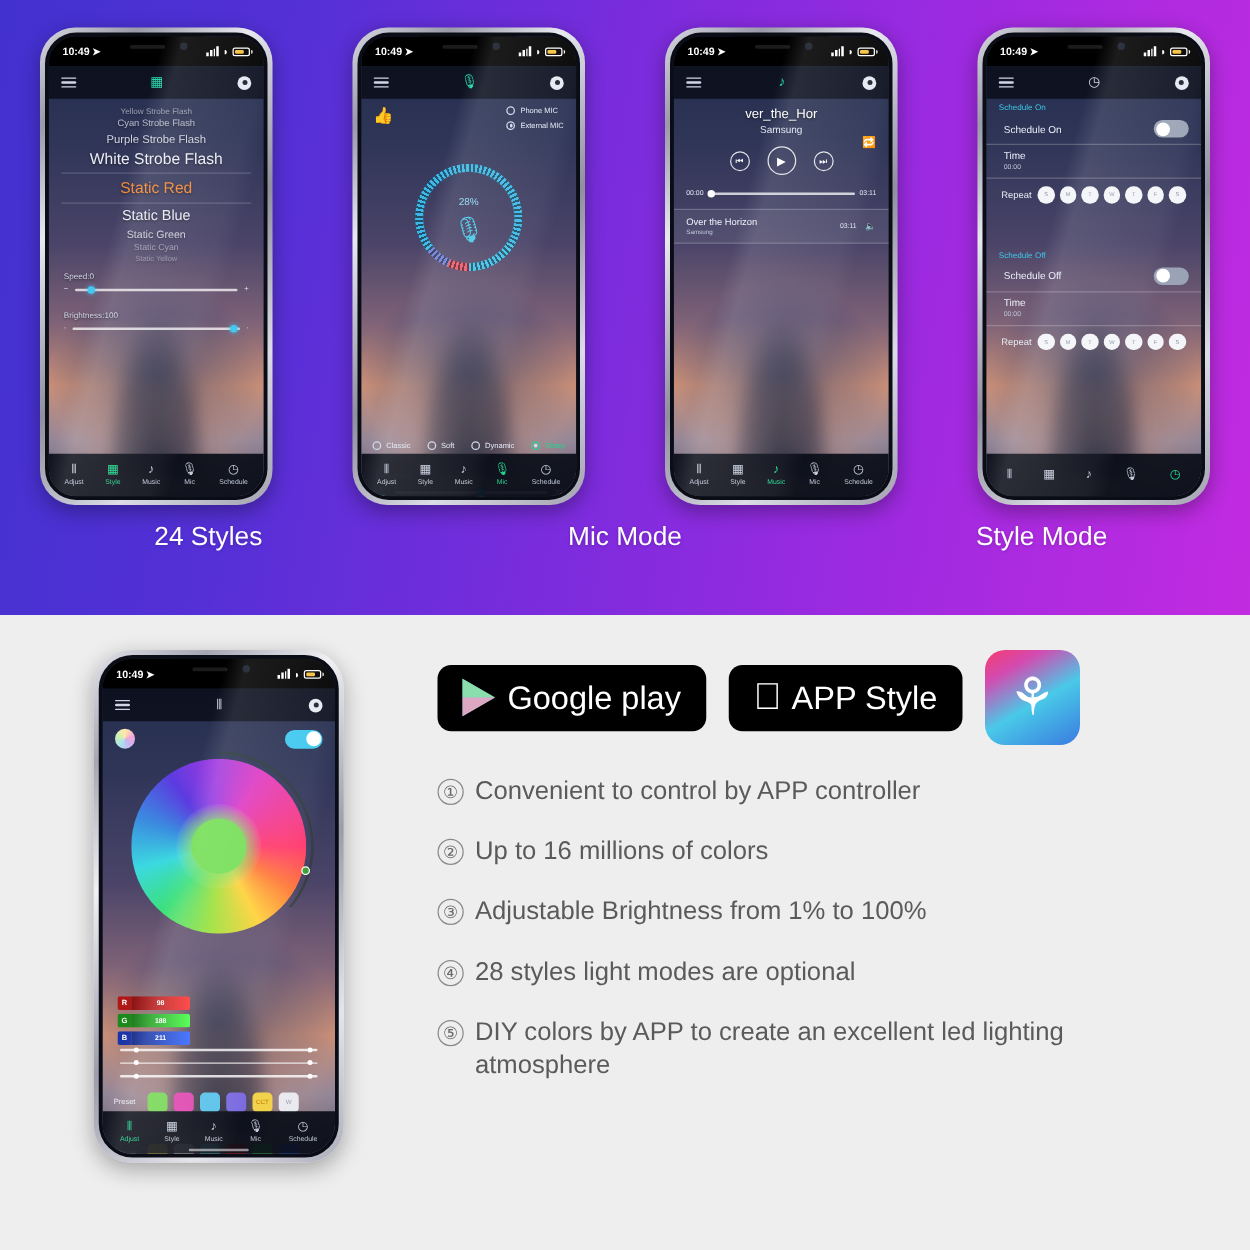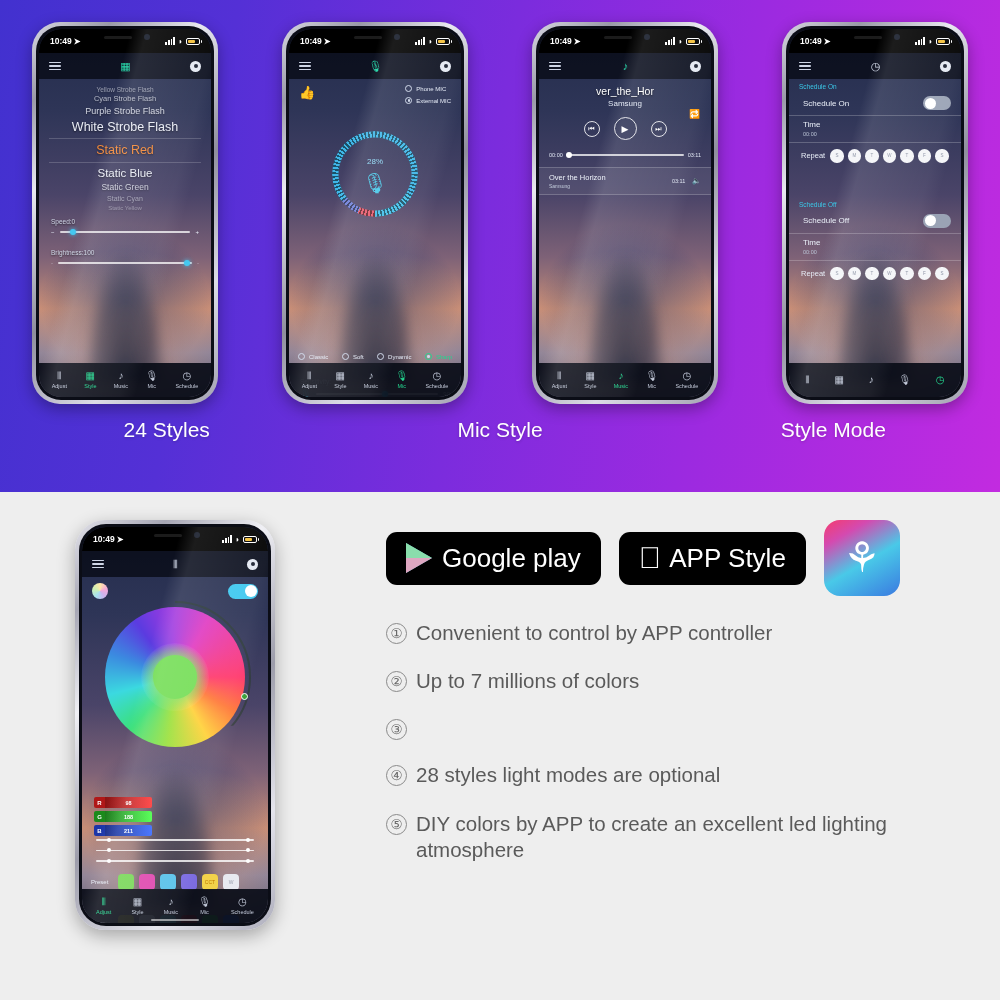--- a/index.html
+++ b/index.html
@@ -231,21 +231,21 @@
 
   
   .bottom-panel {
     position: relative;
     width:1000px; height:508px;
     background:#eeeeee;
     display:flex;
     padding: 28px 0 0 0;
   }
   .bp-left { width: 350px; display:flex; justify-content:center; }
-  .bp-right { flex:1; padding-right: 40px; margin-left: 36px; }
+  .bp-right { flex:1; padding-right: 40px; }
 
   
   .phone-big { width: 200px; height: 410px; border-radius: 30px; padding:4px;
     background: linear-gradient(135deg,#e3e3ea 0%,#a6a6b4 15%,#f0f0f5 32%,#9c9caa 56%,#e4e4ec 80%,#adadbb 100%);
     box-shadow: 0 6px 18px rgba(0,0,0,.3); }
   .phone-big .phone-inner { border-radius:27px; }
   .phone-big .screen { border-radius:24px; }
 
   .adj-toprow { display:flex; align-items:center; justify-content:space-between; padding:6px 10px 0; }
   .swatch-round { width:16px; height:16px; border-radius:50%;
@@ -699,21 +699,21 @@
             <div class="glare"></div>
           </div>
         </div>
       </div>
     </div>
 
   </div>
 
   <div class="captions">
     <div class="caption">24 Styles</div>
-    <div class="caption">Mic Style</div>
+    <div class="caption">Mic Mode</div>
     <div class="caption">Style Mode</div>
   </div>
 </div>
 
 <div class="bottom-panel">
 
   <div class="bp-left">
     <div class="phone-big">
       <div class="phone-inner">
         <div class="screen">
@@ -858,24 +858,25 @@
         <span class="lotus">⚘</span>
       </div>
     </div>
 
     <div class="feature">
       <span class="fnum">①</span>
       <span>Convenient to control by APP controller</span>
     </div>
     <div class="feature">
       <span class="fnum">②</span>
-      <span>Up to 7 millions of colors</span>
+      <span>Up to 16 millions of colors</span>
     </div>
     <div class="feature">
       <span class="fnum">③</span>
+      <span>Adjustable Brightness from 1% to 100%</span>
     </div>
     <div class="feature">
       <span class="fnum">④</span>
       <span>28 styles light modes are optional</span>
     </div>
     <div class="feature">
       <span class="fnum">⑤</span>
       <span>DIY colors by APP to create an excellent led lighting atmosphere</span>
     </div>
   </div>

